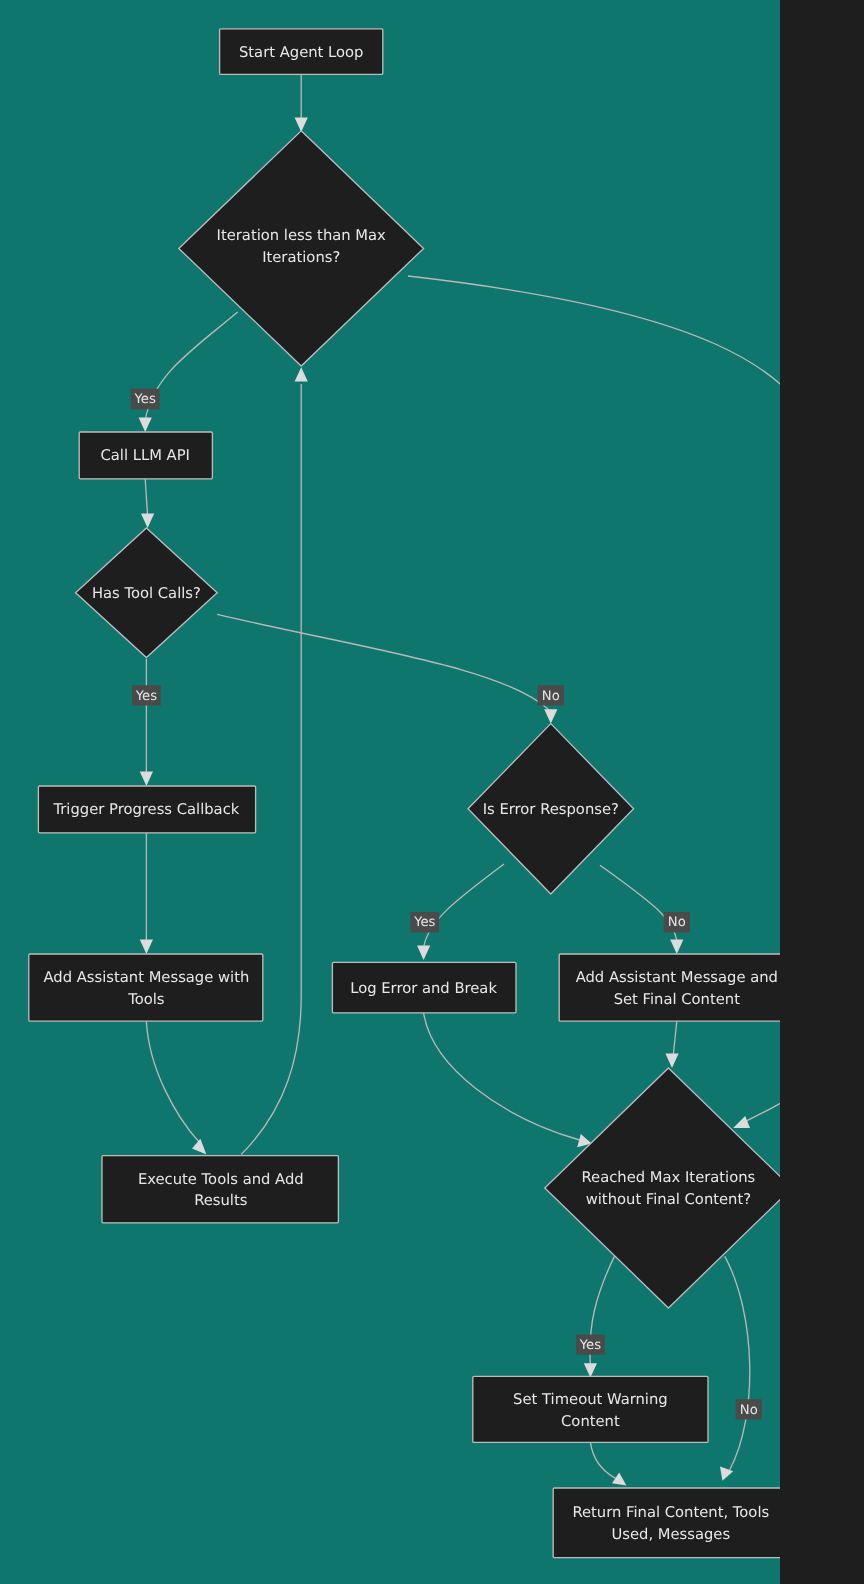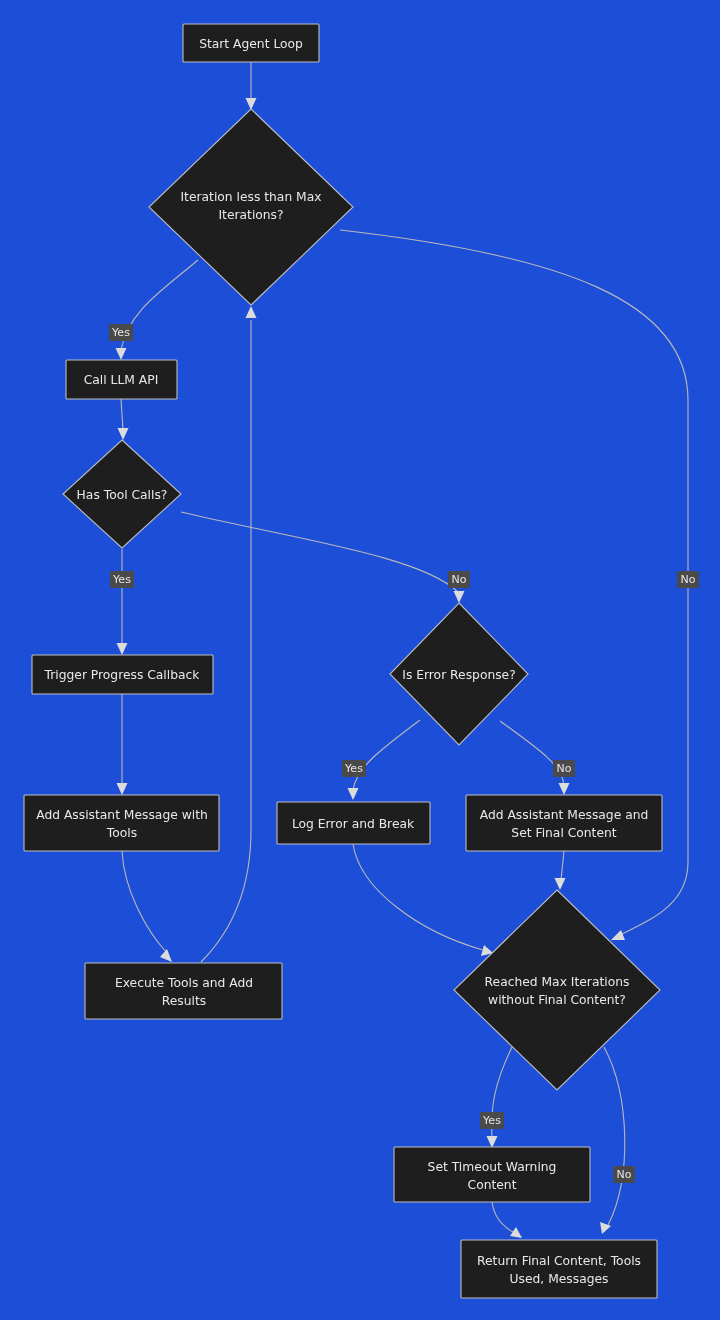--- a/index.html
+++ b/index.html
@@ -2,23 +2,23 @@
 <html><head>
 <meta charset="utf-8">
 <style>
   html, body {
     margin: 0;
     padding: 0;
     background: #1e1e1e;
   }
   #page {
     position: relative;
-    width: 720px;
+    width: 650px;
     height: 1320px;
-    background: #1d4ed8;
+    background: #0f766e;
     overflow: hidden;
     font-family: "DejaVu Sans", sans-serif;
   }
   svg#flow {
     position: absolute;
     inset: 0;
     width: 720px;
     height: 1320px;
     display: block;
   }

